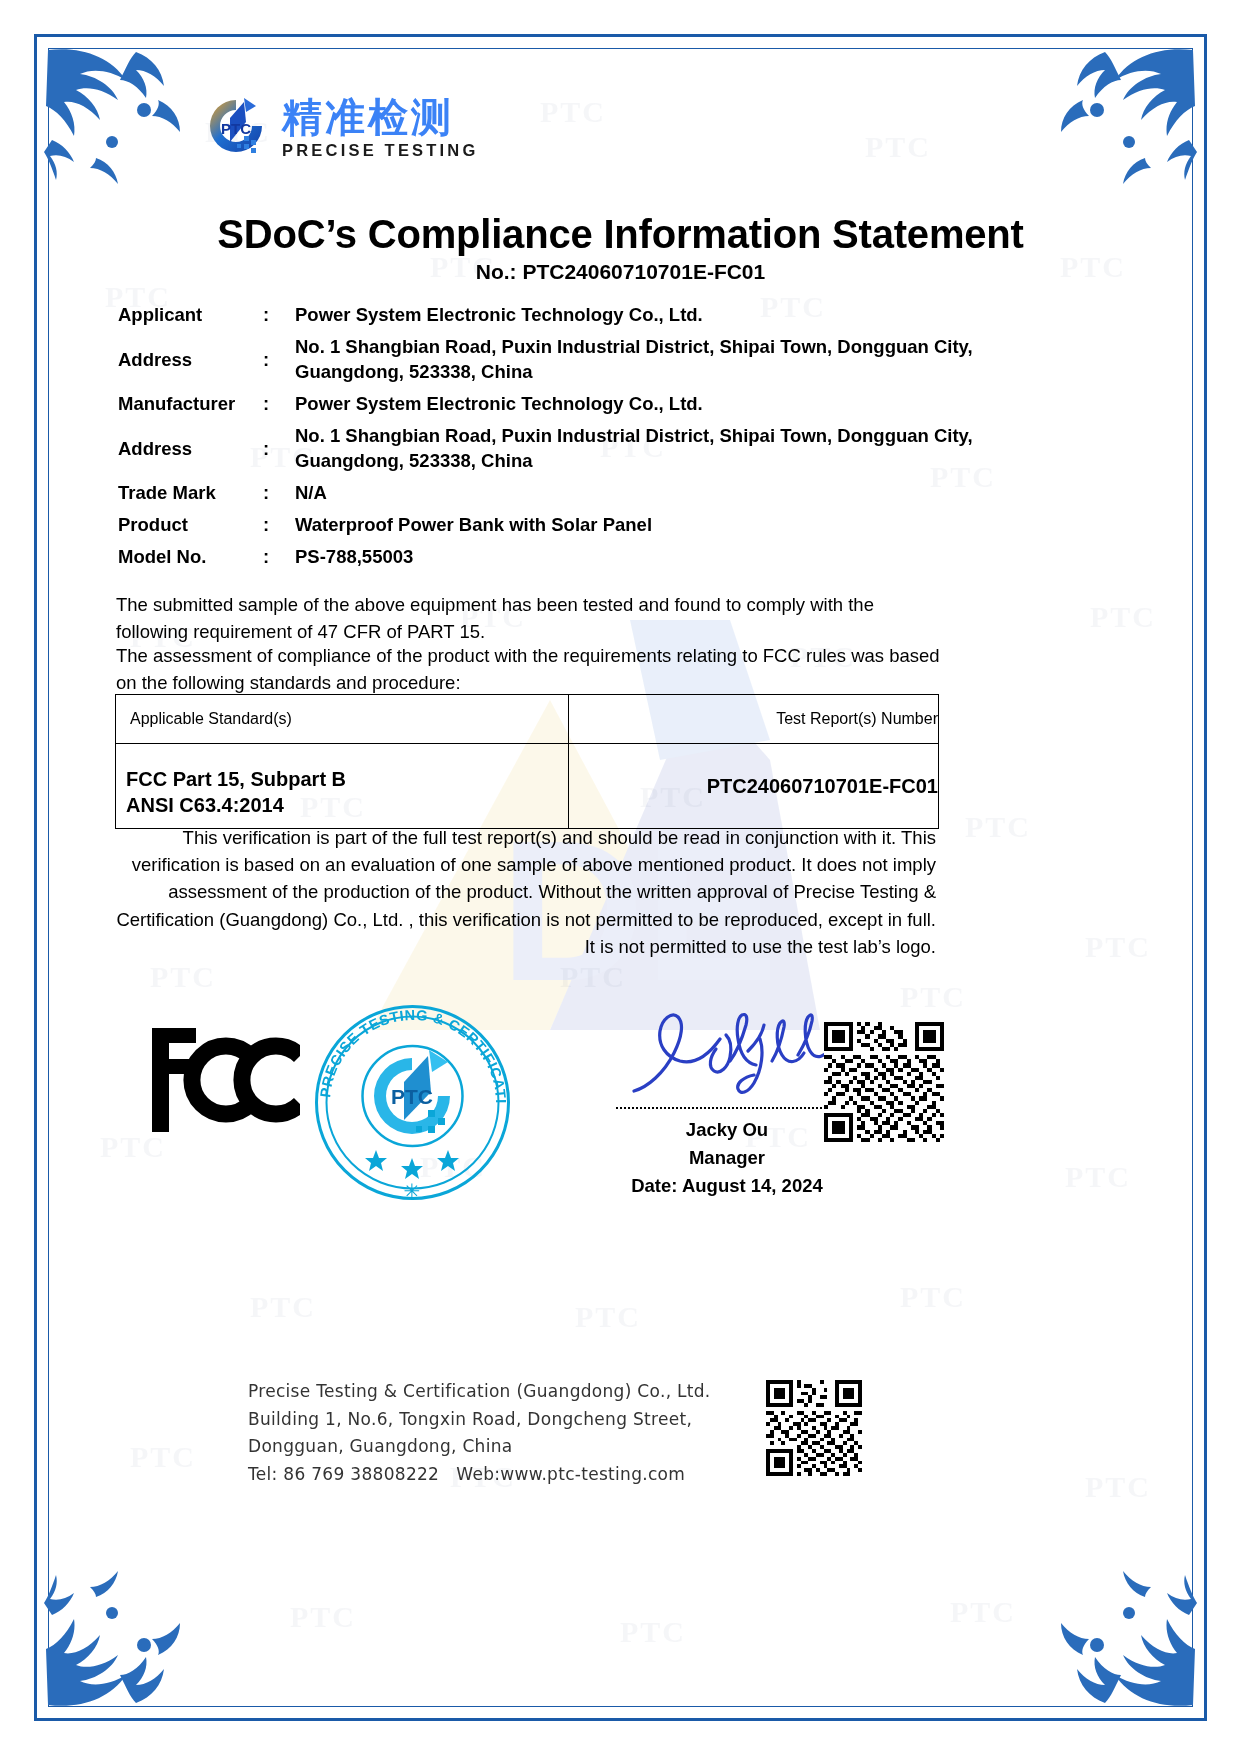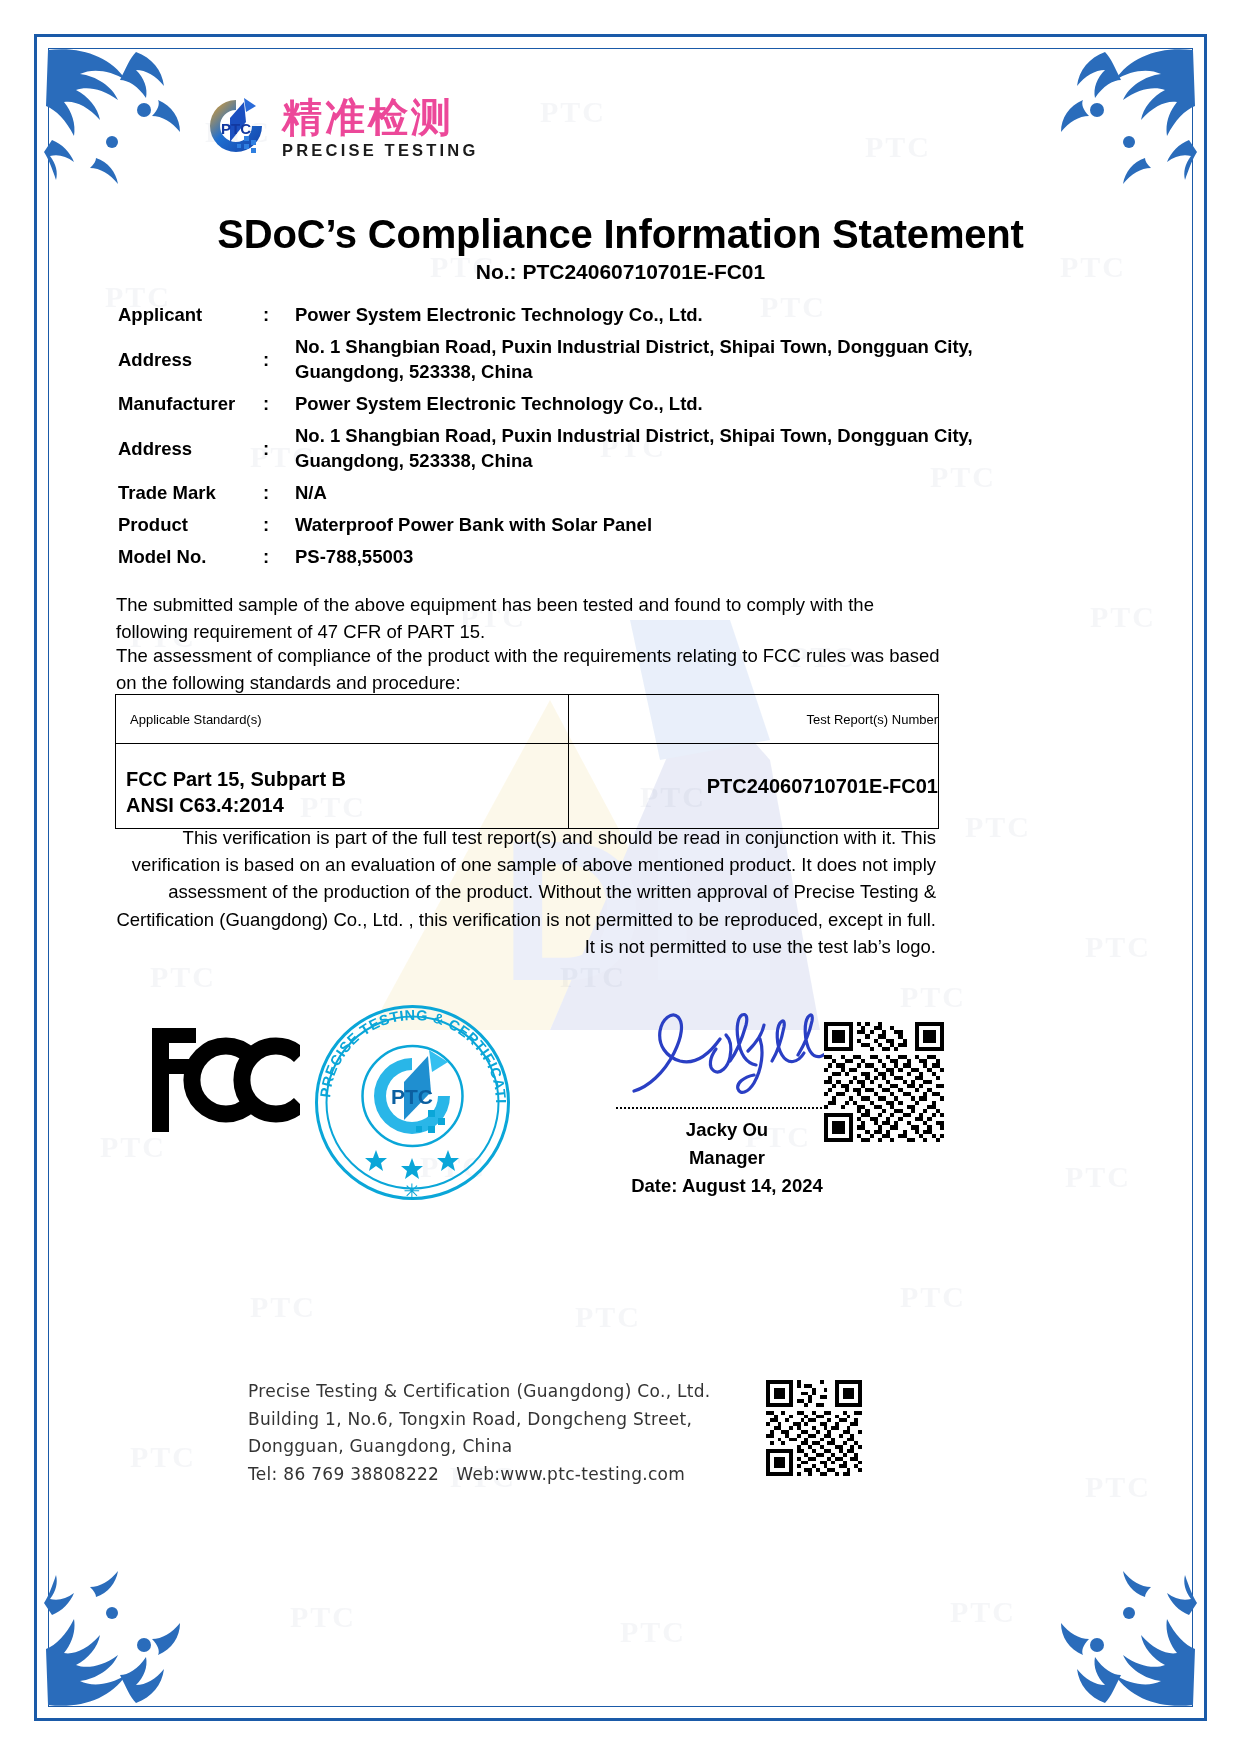--- a/index.html
+++ b/index.html
@@ -73,21 +73,21 @@
     left: 200px; top: 92px;
     display: flex;
     align-items: center;
     gap: 10px;
   }
   .logo-mark { width: 72px; height: 68px; }
   .logo-text-wrap { display: flex; flex-direction: column; line-height: 1; }
   .logo-cn {
     font-size: 40px;
     font-weight: bold;
-    color: #ec4899;
+    color: #3b82f6;
     letter-spacing: 3px;
     font-family: "DejaVu Sans", sans-serif;
   }
   .logo-en {
     font-size: 16.5px;
     font-weight: bold;
     color: #1b1b1b;
     letter-spacing: 3.2px;
     margin-top: 5px;
     font-family: "Liberation Sans", sans-serif;
@@ -164,21 +164,21 @@
     width: 824px;
     border-collapse: collapse;
   }
   .std-table td {
     border: 1.5px solid #000;
     padding: 0;
     vertical-align: middle;
   }
   .std-head-cell {
     height: 48px;
-    font-size: 13px;
+    font-size: 16px;
     color: #000;
     padding-left: 14px !important;
   }
   .std-body-cell {
     height: 72px;
     font-size: 20px;
     font-weight: bold;
     color: #000;
     padding-left: 10px !important;
     line-height: 1.3;

